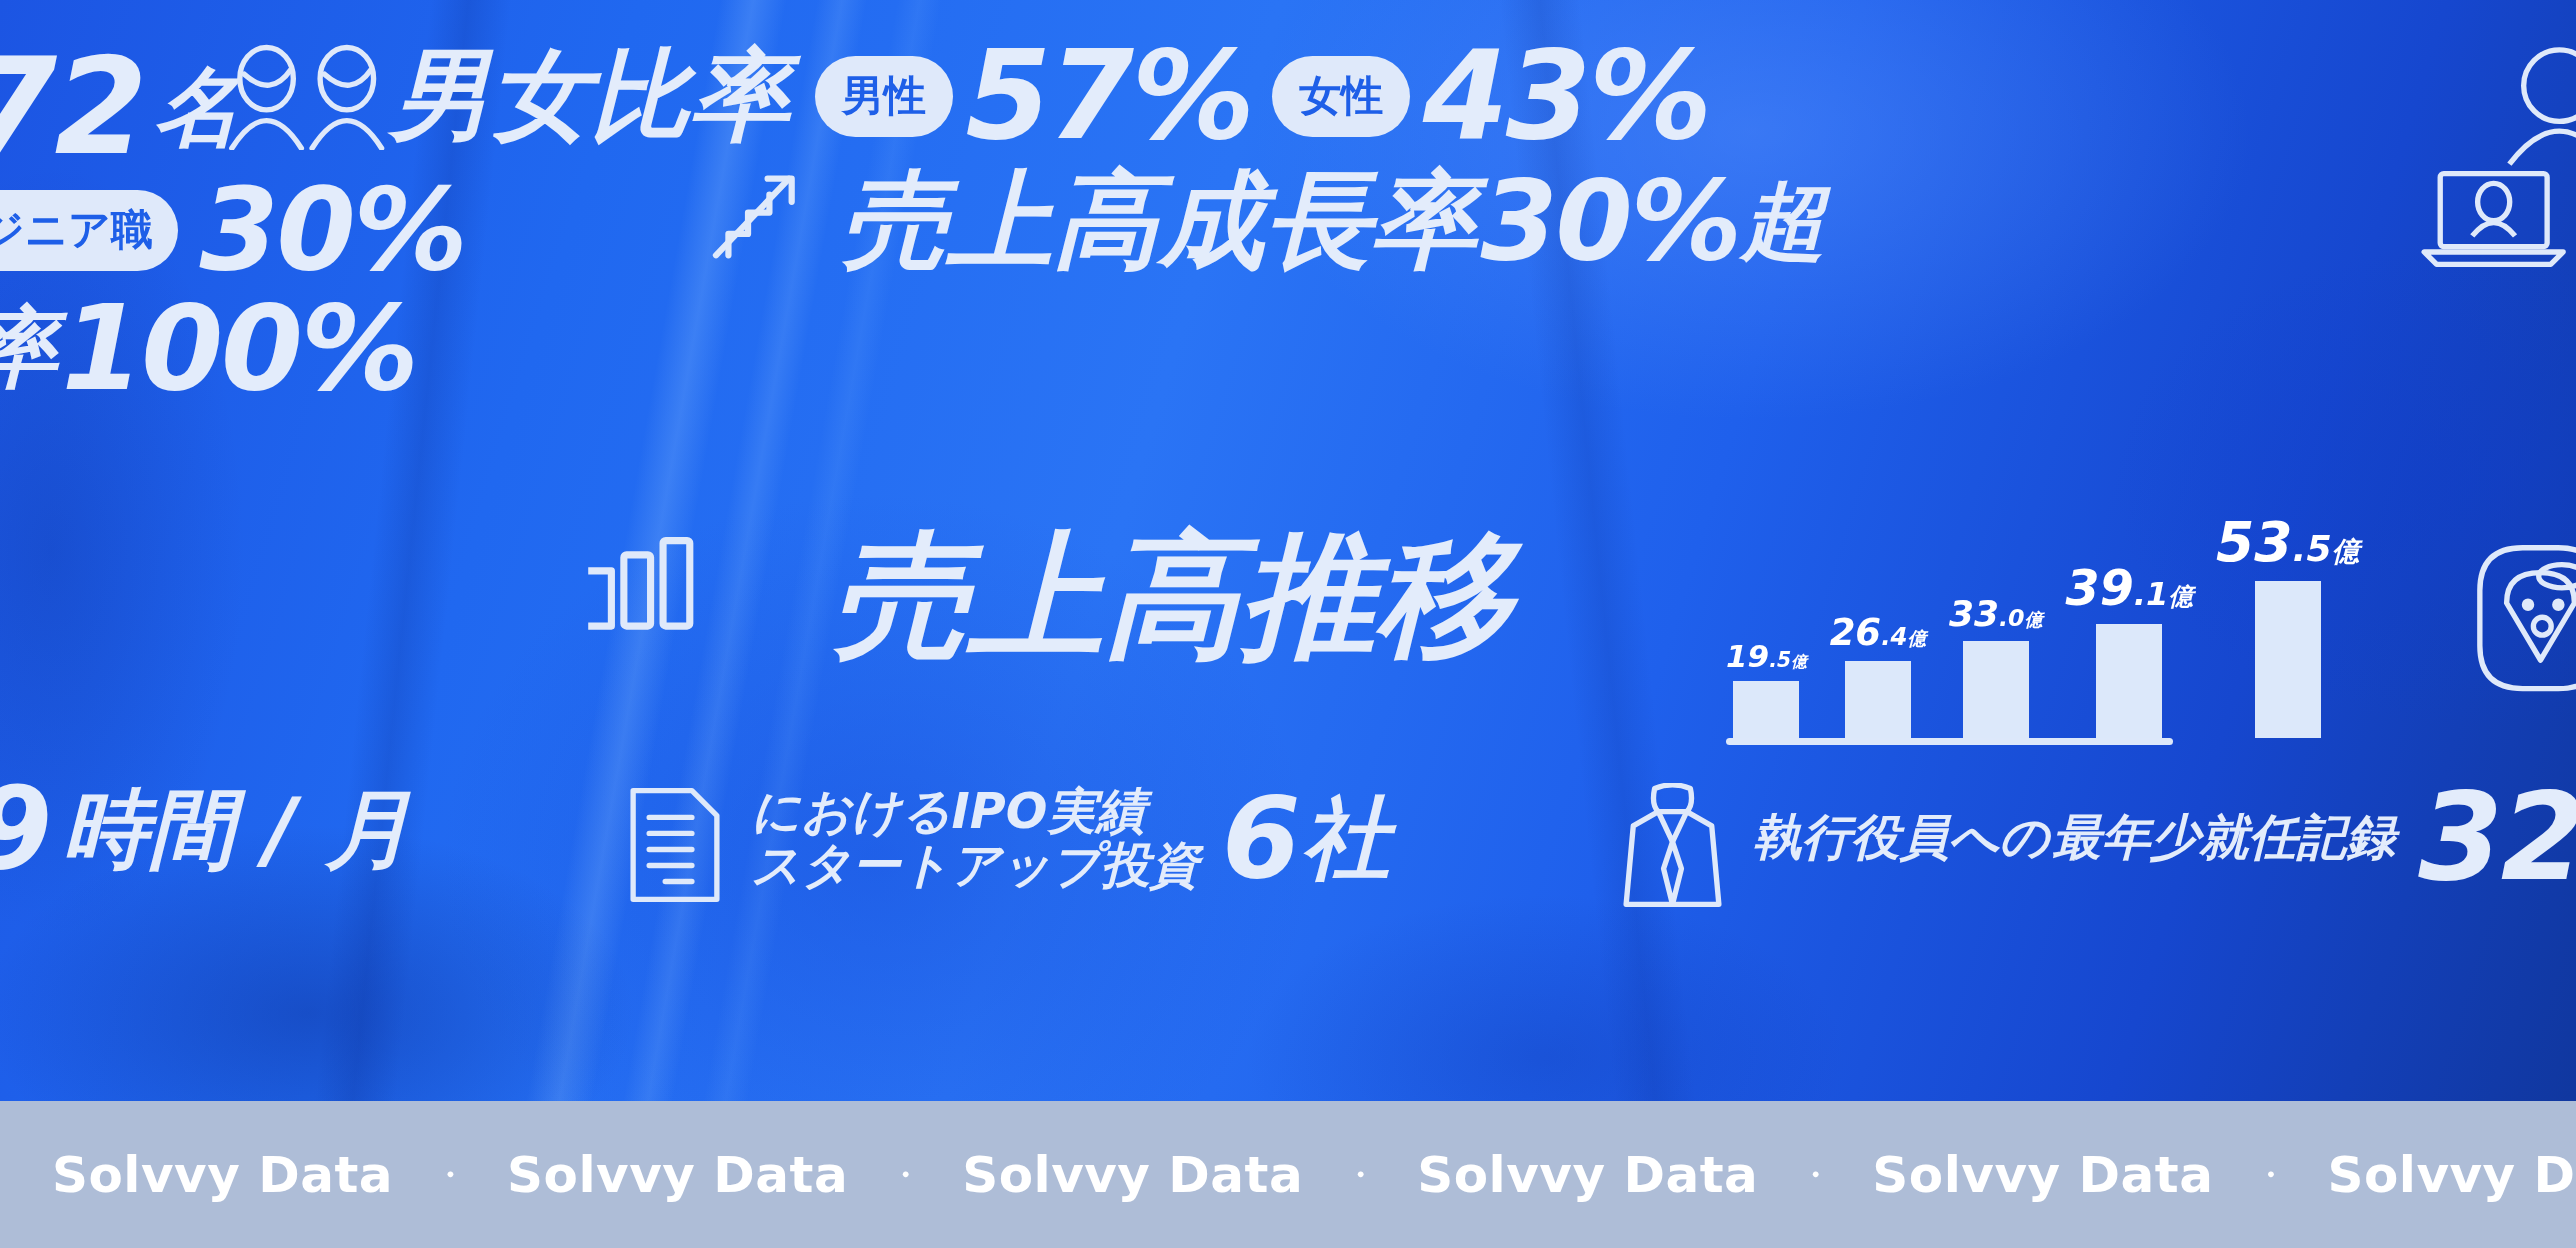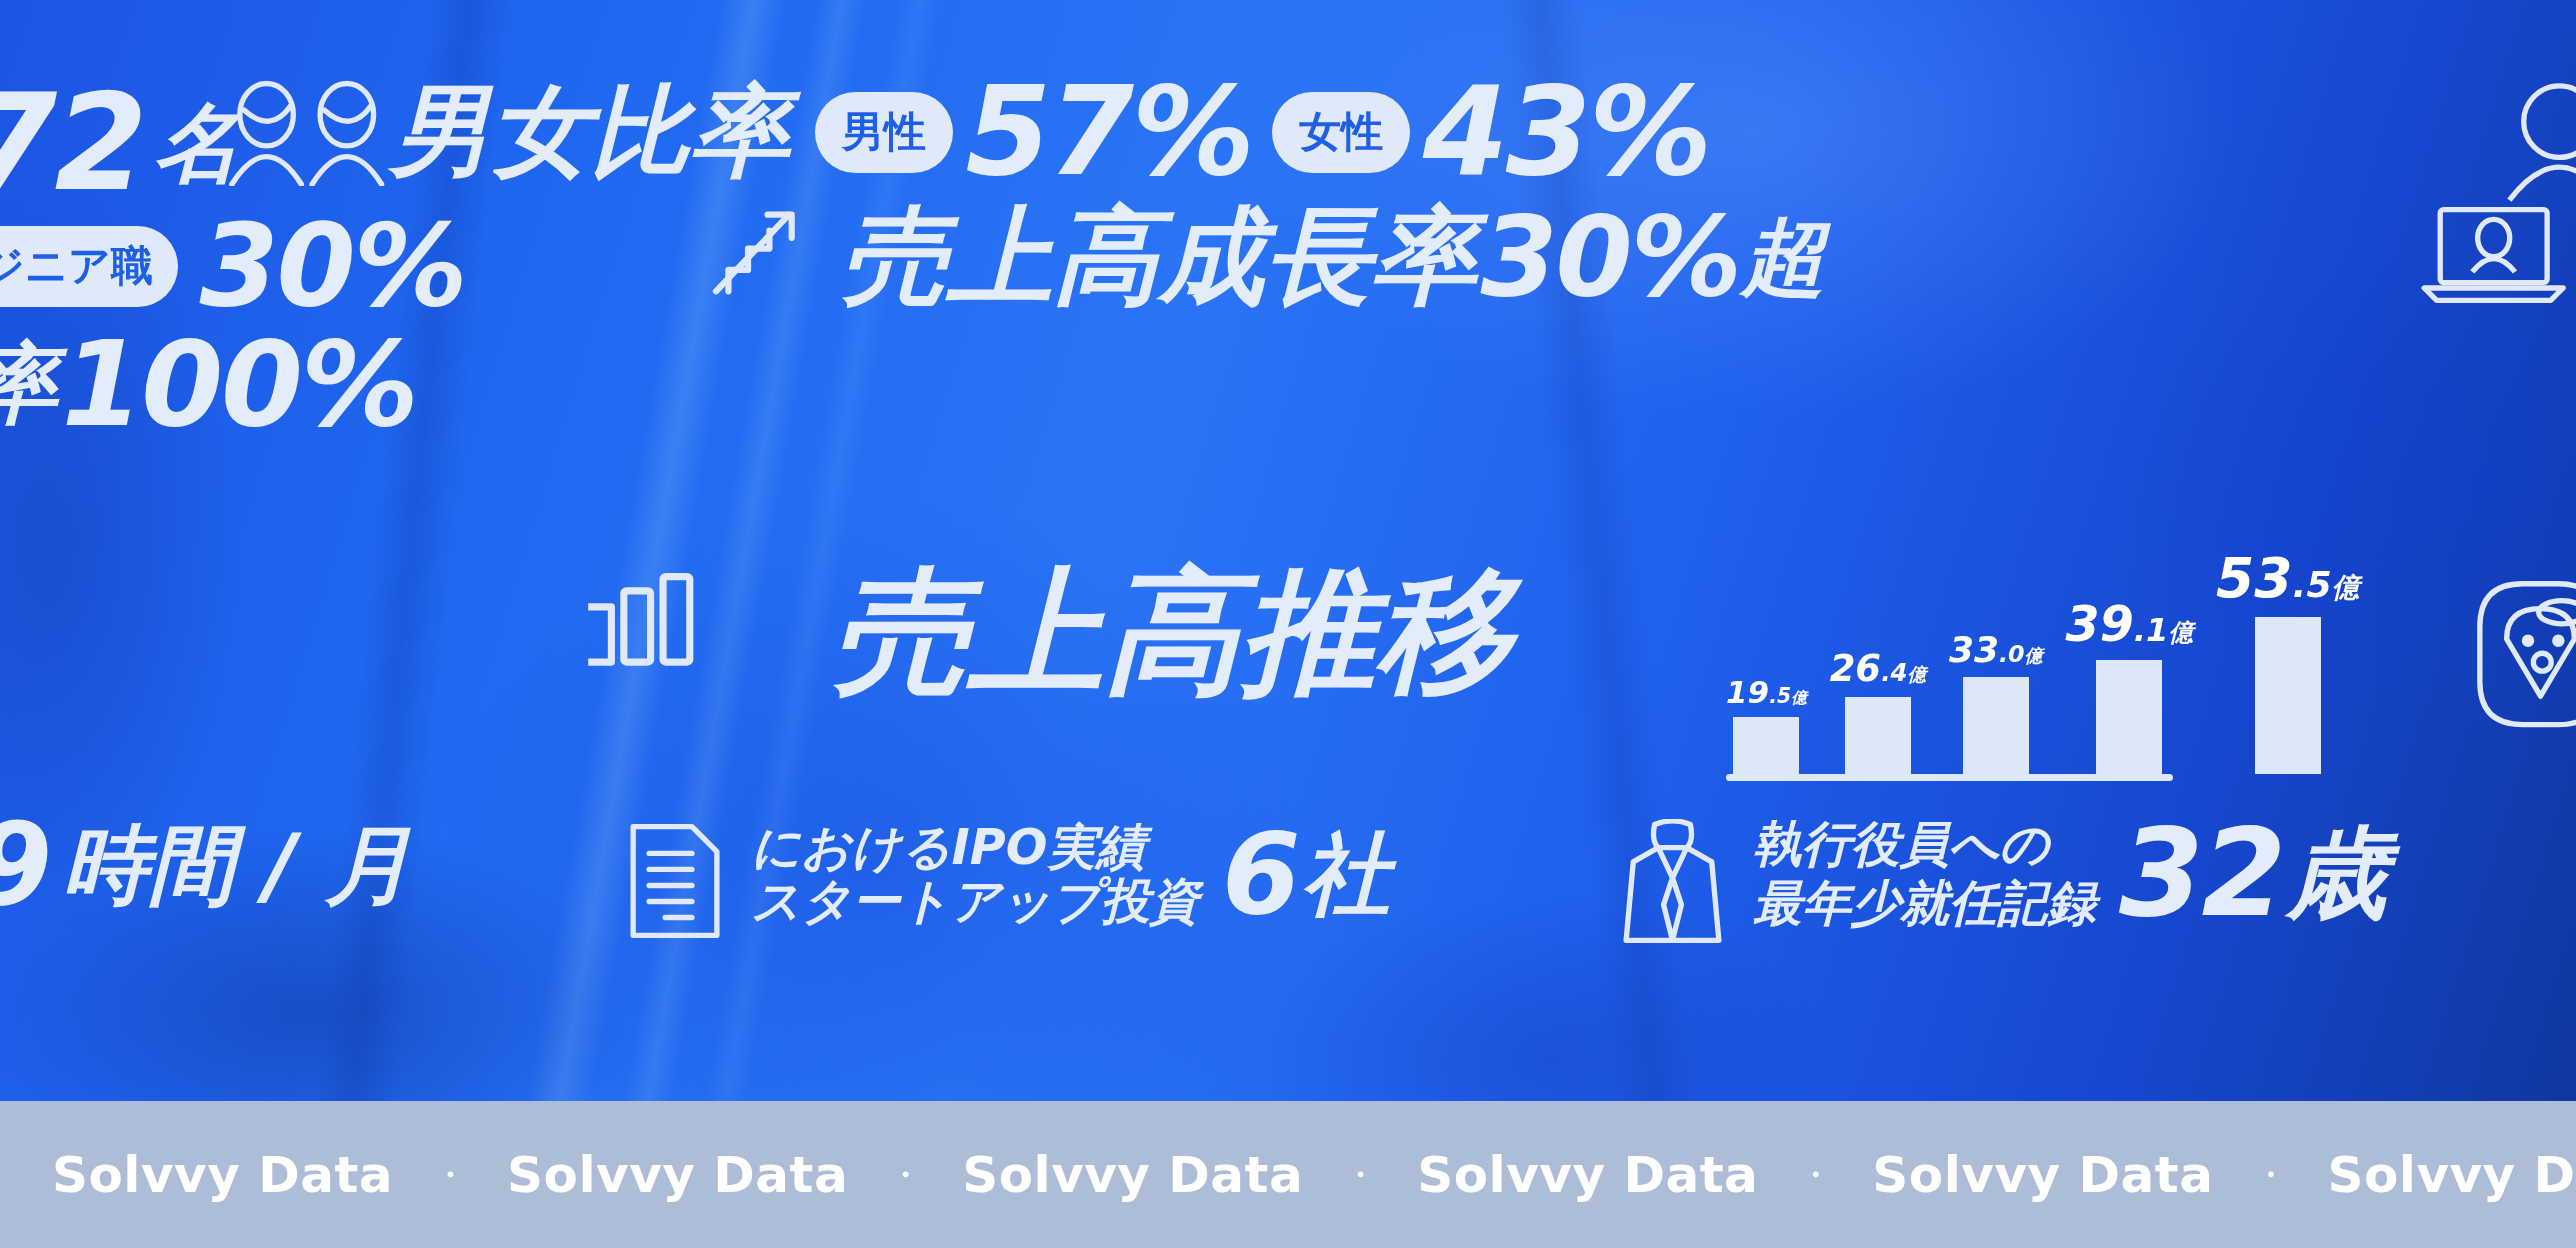--- a/index.html
+++ b/index.html
@@ -29,21 +29,21 @@
       linear-gradient(84deg, transparent 60%, rgba(10,45,150,.18) 61.5%, transparent 63%);
   }
   #hero-bg::after {
     content:""; position:absolute; inset:0;
     background:
       radial-gradient(ellipse 465px 268px at 12% 92%, rgba(10,40,140,.40), transparent 70%),
       radial-gradient(ellipse 429px 233px at 60% 96%, rgba(14,52,170,.30), transparent 70%),
       radial-gradient(ellipse 268px 537px at 2% 50%, rgba(10,40,140,.25), transparent 72%);
   }
 
-  .stage { position:absolute; inset:0 0 148px 0;margin-top:36px; }
+  .stage { position:absolute; inset:0 0 148px 0; }
 
   
   .num {
     font-family:"DejaVu Sans", sans-serif;
     font-weight:700; font-style:italic;
     color:#e3ecfb; letter-spacing:-.02em; line-height:.9;
     white-space:nowrap;
   }
   .jp {
     font-family:"DejaVu Sans", sans-serif;
@@ -241,21 +241,21 @@
   <div class="item" style="left:1619px; top:783px;">
     <svg class="icon" width="107" height="125" viewBox="0 0 120 140" fill="none" stroke="#dfe9fa" stroke-width="6" stroke-linejoin="round" stroke-linecap="round">
       <path d="M40 6 q20 -8 40 0 q4 18 -4 26 h-32 q-8 -8 -4 -26 z"></path>
       <path d="M44 32 L16 48 L8 136 H112 L104 48 L76 32"></path>
       <path d="M44 32 L60 66 L76 32"></path>
       <path d="M60 66 L50 96 L60 136 L70 96 Z"></path>
     </svg>
   </div>
 
   <div class="item" style="left:1753px; top:783px;">
-    <div style="display:flex; flex-direction:column; gap:10px;">
+    <div style="display:flex; gap:3px;">
       <span class="jp" style="font-size:49px;">執行役員への</span>
       <span class="jp" style="font-size:49px;">最年少就任記録</span>
     </div>
     <span class="num" style="font-size:122px; margin-left:23px;">32</span>
     <span class="jp" style="font-size:100px; margin-left:3.6px;">歳</span>
   </div>
 
 </div>
 
 <div id="ticker">

